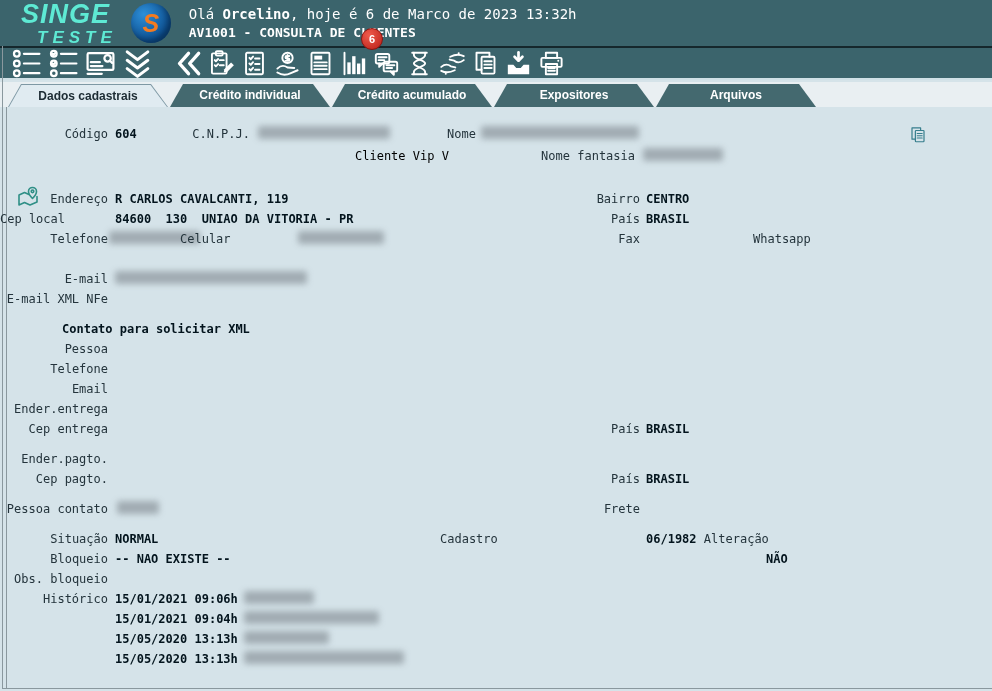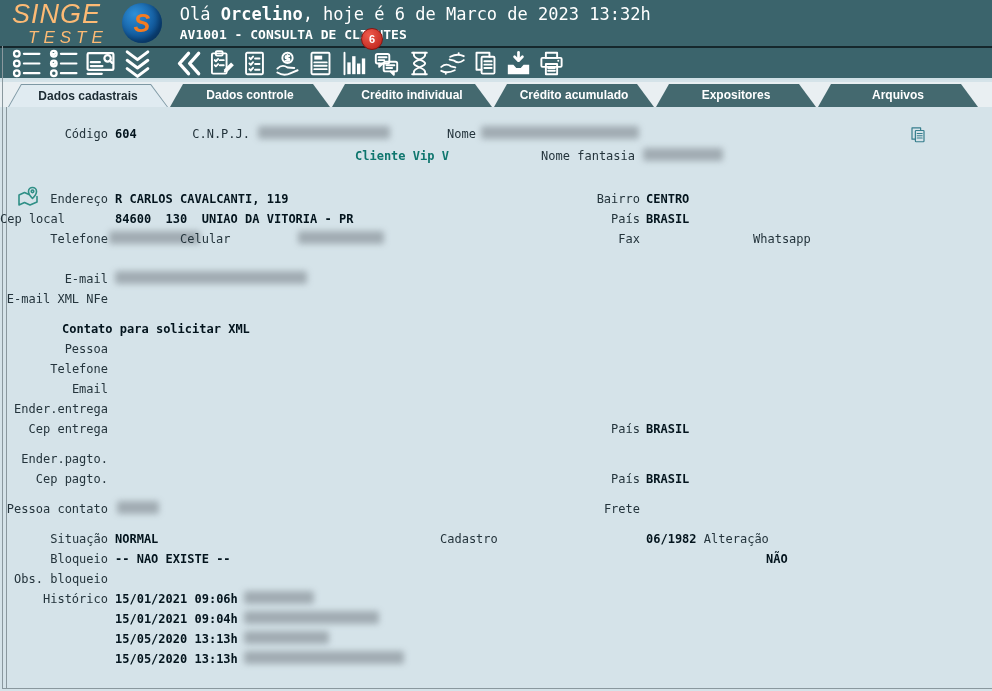--- a/index.html
+++ b/index.html
@@ -1,31 +1,31 @@
 <!DOCTYPE html>
 <html><head>
 <meta charset="utf-8">
 <style>
   html,body{margin:0;padding:0;background:#c9d6da;}
   .app{position:relative;width:992px;height:691px;background:#d5e3e9;overflow:hidden;
        font-family:"DejaVu Sans Mono",monospace;font-size:12px;color:#1d2e37;}
   
   .header{position:absolute;top:0;left:0;right:0;height:46px;background:#3b646c;
           border-bottom:2px solid #15272c;display:flex;align-items:center;}
-  .logo{margin-left:12px;line-height:1;font-family:"Liberation Sans",sans-serif;
-        font-style:italic;font-weight:400;color:#fdba74;}
+  .logo{margin-left:21px;line-height:1;font-family:"Liberation Sans",sans-serif;
+        font-style:italic;font-weight:700;color:#5eead4;}
   .logo .l1{font-size:27px;letter-spacing:1px;display:block;}
   .logo .l2{font-size:17px;letter-spacing:5px;display:block;margin:1px 0 0 16px;}
   .orb{width:40px;height:40px;border-radius:50%;margin-left:14px;flex:0 0 auto;
        background:radial-gradient(circle at 32% 28%,#2e8fd8,#0c4e8f 70%);
        display:flex;align-items:center;justify-content:center;
        font-family:"Liberation Sans",sans-serif;font-weight:800;font-style:italic;
        font-size:25px;color:#f47b20;box-shadow:inset -3px -3px 6px rgba(0,0,0,.35);}
   .greet{margin-left:18px;color:#fff;}
-  .greet .ln1{font-size:17px;}
+  .greet .ln1{font-size:14px;}
   .greet .ln1 b{font-weight:bold;}
   .greet .ln2{font-size:13px;font-weight:bold;margin-top:3px;}
   .badge{position:absolute;left:361px;top:28px;width:22px;height:22px;border-radius:50%;
          background:radial-gradient(circle at 35% 30%,#ef5a4c,#b81f17);border:1px solid #8c1410;
          color:#fff;font:bold 11px "Liberation Sans",sans-serif;display:flex;align-items:center;
          justify-content:center;z-index:30;box-sizing:border-box;}
   
   .toolbar{position:absolute;top:48px;left:0;right:0;height:32px;background:#3b646c;
            display:flex;align-items:center;padding-left:8px;box-sizing:border-box;
            border-bottom:2px solid #cfe0e6;}
@@ -46,21 +46,21 @@
   .tab.active .inner{position:absolute;inset:1px 1px 0 1px;background:#e0ebf1;
        clip-path:polygon(12.5px 0,calc(100% - 16.5px) 0,100% 100%,0 100%);line-height:22px;}
   
   .content{position:absolute;top:107px;left:6px;right:0;bottom:3px;background:#d5e3e9;
            border-left:1px solid #8a989e;}
   .frame-l{position:absolute;left:2px;top:46px;bottom:2px;width:1px;background:#8a989e;}
   .frame-b{position:absolute;left:2px;right:0;bottom:2px;height:1px;background:#8a989e;}
   .t{position:absolute;white-space:pre;line-height:14px;}
   .l{color:#24343c;}
   .v{font-weight:bold;color:#03141d;}
-  .red{color:#0f766e;font-weight:bold;}
+  .red{color:#000000;font-weight:normal;}
   .blur{position:absolute;height:13px;background:#8d979e;filter:blur(3px);
         border-radius:2px;opacity:.72;}
   .tic{stroke:#2f8f86;fill:none;stroke-width:1.6;stroke-linecap:round;stroke-linejoin:round;}
 </style>
 </head>
 <body>
 
 <div class="app">
 
   <div class="header">
@@ -226,21 +226,20 @@
           <line x1="9" y1="16" x2="15" y2="16"></line>
           <line x1="9" y1="18.5" x2="15" y2="18.5"></line>
         </svg>
       </div>
   </div>
 
   <div class="tabbar">
     <div class="tab active">
         <div class="inner">Dados cadastrais</div>
       </div>
-    <div class="tab inactive">Dados controle</div>
     <div class="tab inactive">Crédito individual</div>
     <div class="tab inactive">Crédito acumulado</div>
     <div class="tab inactive">Expositores</div>
     <div class="tab inactive">Arquivos</div>
   </div>
 
   <div class="content"></div>
   <div class="frame-l"></div>
   <div class="frame-b"></div>
 

